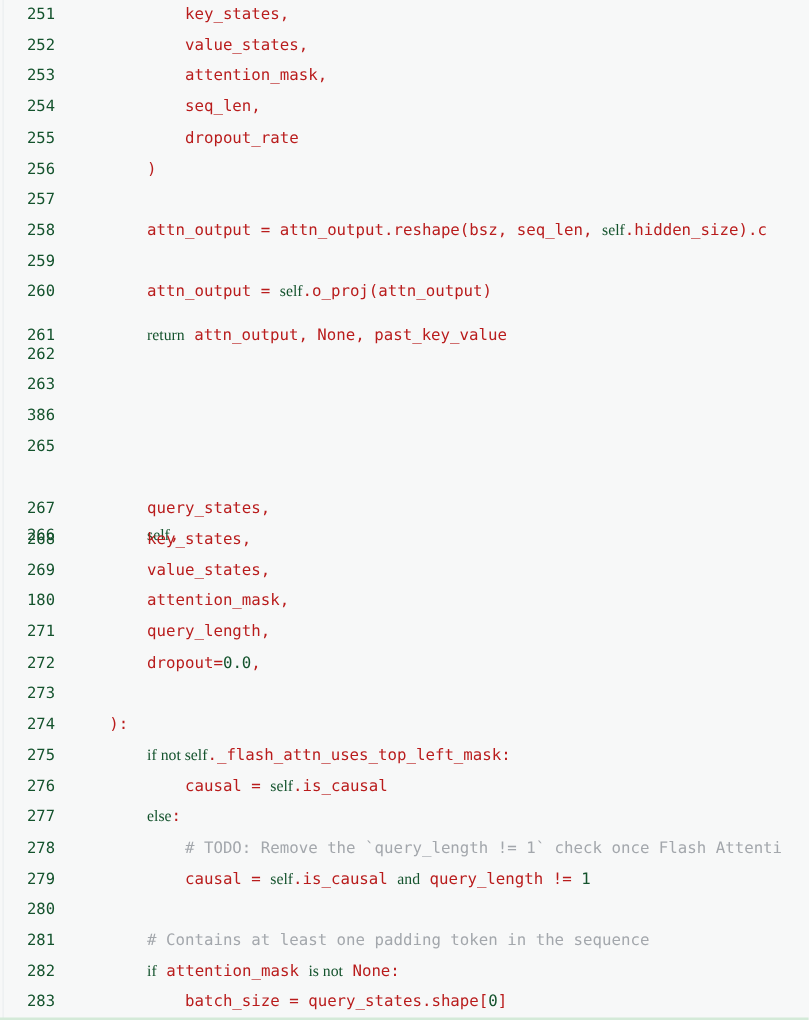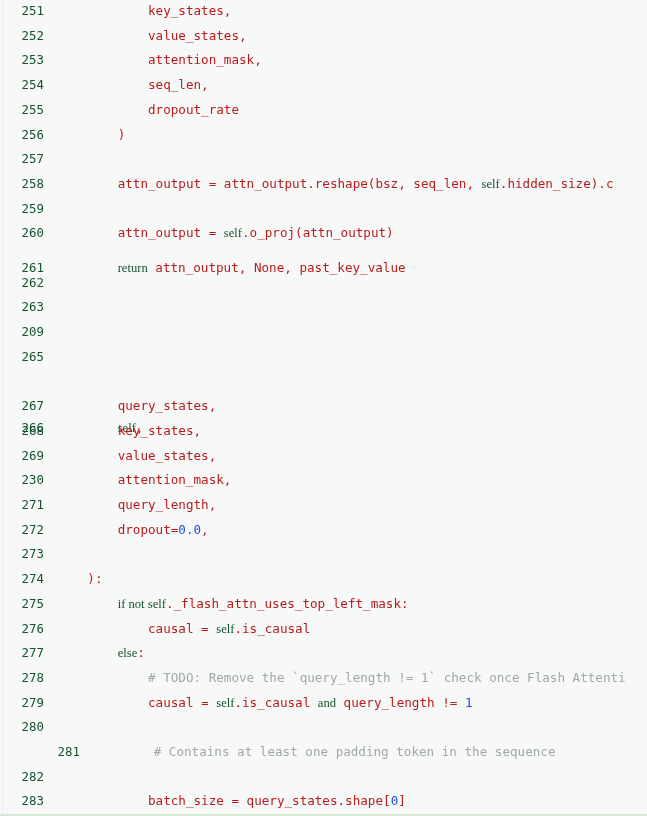--- a/index.html
+++ b/index.html
@@ -58,21 +58,21 @@
 
   .codetext {
     position: absolute;
     left: 57px;
     top: 0;
     white-space: pre;
   }
 
   
   .kw   { color: #14532d; font-family: Liberation Serif, serif; }  
-  .num  { color: #1d4ed8; }  
+  .num  { color: #14532d; }  
   .com  { color: #a3a7ac; }  
   .pln  { color: #b91c1c; }  
 </style>
 </head>
 <body>
 
 <div id="editor">
   <div id="left-rule"></div>
   <div id="code-lines">
       <div class="code-row" style="position: absolute; left: 0px; right: 0px; top: -1px;"><span class="lineno">251</span><span class="codetext"><span class="pln">            key_states,</span></span></div>
@@ -81,35 +81,35 @@
       <div class="code-row" style="position: absolute; left: 0px; right: 0px; top: 73.1px;"><span class="lineno">254</span><span class="codetext"><span class="pln">            seq_len,</span></span></div>
       <div class="code-row" style="position: absolute; left: 0px; right: 0px; top: 97.8px;"><span class="lineno">255</span><span class="codetext"><span class="pln">            dropout_rate</span></span></div>
       <div class="code-row" style="position: absolute; left: 0px; right: 0px; top: 122.5px;"><span class="lineno">256</span><span class="codetext"><span class="pln">        )</span></span></div>
       <div class="code-row" style="position: absolute; left: 0px; right: 0px; top: 147.2px;"><span class="lineno">257</span><span class="codetext"></span></div>
       <div class="code-row" style="position: absolute; left: 0px; right: 0px; top: 171.9px;"><span class="lineno">258</span><span class="codetext"><span class="pln">        attn_output = attn_output.reshape(bsz, seq_len, </span><span class="kw">self</span><span class="pln">.hidden_size).c</span></span></div>
       <div class="code-row" style="position: absolute; left: 0px; right: 0px; top: 196.6px;"><span class="lineno">259</span><span class="codetext"></span></div>
       <div class="code-row" style="position: absolute; left: 0px; right: 0px; top: 221.3px;"><span class="lineno">260</span><span class="codetext"><span class="pln">        attn_output = </span><span class="kw">self</span><span class="pln">.o_proj(attn_output)</span></span></div>
       <div class="code-row" style="position: absolute; left: 0px; right: 0px; top: 246px; margin-top: 10px;"><span class="lineno">261</span><span class="codetext"><span class="pln">        </span><span class="kw">return</span><span class="pln"> attn_output, None, past_key_value</span></span></div>
       <div class="code-row" style="position: absolute; left: 0px; right: 0px; top: 270.7px;"><span class="lineno">262</span><span class="codetext"></span></div>
       <div class="code-row" style="position: absolute; left: 0px; right: 0px; top: 295.4px;"><span class="lineno">263</span><span class="codetext"></span></div>
-      <div class="code-row" style="position: absolute; left: 0px; right: 0px; top: 320.1px;"><span class="lineno">209</span><span class="codetext"></span></div>
+      <div class="code-row" style="position: absolute; left: 0px; right: 0px; top: 320.1px;"><span class="lineno">386</span><span class="codetext"></span></div>
       <div class="code-row" style="position: absolute; left: 0px; right: 0px; top: 344.8px;"><span class="lineno">265</span></div>
       <div class="code-row" style="position: absolute; left: 0px; right: 0px; top: 369.5px; margin-top: 46px;"><span class="lineno">266</span><span class="codetext"><span class="pln">        </span><span class="kw">self</span><span class="pln">,</span></span></div>
       <div class="code-row" style="position: absolute; left: 0px; right: 0px; top: 394.2px;"><span class="lineno">267</span><span class="codetext"><span class="pln">        query_states,</span></span></div>
       <div class="code-row" style="position: absolute; left: 0px; right: 0px; top: 418.9px;"><span class="lineno">268</span><span class="codetext"><span class="pln">        key_states,</span></span></div>
       <div class="code-row" style="position: absolute; left: 0px; right: 0px; top: 443.6px;"><span class="lineno">269</span><span class="codetext"><span class="pln">        value_states,</span></span></div>
-      <div class="code-row" style="position: absolute; left: 0px; right: 0px; top: 468.3px;"><span class="lineno">230</span><span class="codetext"><span class="pln">        attention_mask,</span></span></div>
+      <div class="code-row" style="position: absolute; left: 0px; right: 0px; top: 468.3px;"><span class="lineno">180</span><span class="codetext"><span class="pln">        attention_mask,</span></span></div>
       <div class="code-row" style="position: absolute; left: 0px; right: 0px; top: 493px;"><span class="lineno">271</span><span class="codetext"><span class="pln">        query_length,</span></span></div>
       <div class="code-row" style="position: absolute; left: 0px; right: 0px; top: 517.7px;"><span class="lineno">272</span><span class="codetext"><span class="pln">        dropout=</span><span class="num">0.0</span><span class="pln">,</span></span></div>
       <div class="code-row" style="position: absolute; left: 0px; right: 0px; top: 542.4px;"><span class="lineno">273</span></div>
       <div class="code-row" style="position: absolute; left: 0px; right: 0px; top: 567.1px;"><span class="lineno">274</span><span class="codetext"><span class="pln">    ):</span></span></div>
       <div class="code-row" style="position: absolute; left: 0px; right: 0px; top: 591.8px;"><span class="lineno">275</span><span class="codetext"><span class="pln">        </span><span class="kw">if not </span><span class="pln"></span><span class="kw">self</span><span class="pln">._flash_attn_uses_top_left_mask:</span></span></div>
       <div class="code-row" style="position: absolute; left: 0px; right: 0px; top: 616.5px; padding-left: 40px;"><span class="lineno">276</span><span class="codetext"><span class="pln">            causal = </span><span class="kw">self</span><span class="pln">.is_causal</span></span></div>
       <div class="code-row" style="position: absolute; left: 0px; right: 8px; top: 641.2px;"><span class="lineno">277</span><span class="codetext"><span class="pln">        </span><span class="kw">else</span><span class="pln">:</span></span></div>
       <div class="code-row" style="position: absolute; left: 0px; right: 0px; top: 665.9px;"><span class="lineno">278</span><span class="codetext"><span class="com">            # TODO: Remove the `query_length != 1` check once Flash Attenti</span></span></div>
       <div class="code-row" style="position: absolute; left: 0px; right: 0px; top: 690.6px;"><span class="lineno">279</span><span class="codetext"><span class="pln">            causal = </span><span class="kw">self</span><span class="pln">.is_causal </span><span class="kw">and</span><span class="pln"> query_length != </span><span class="num">1</span></span></div>
       <div class="code-row" style="position: absolute; left: 0px; right: 0px; top: 715.3px;"><span class="lineno">280</span><span class="codetext"></span></div>
-      <div class="code-row" style="position: absolute; left: 0px; right: 0px; top: 740px; margin-left: 36px;"><span class="lineno">281</span><span class="codetext"><span class="com">        # Contains at least one padding token in the sequence</span></span></div>
-      <div class="code-row" style="position: absolute; left: 0px; right: 0px; top: 764.7px;"><span class="lineno">282</span></div>
+      <div class="code-row" style="position: absolute; left: 0px; right: 0px; top: 740px;"><span class="lineno">281</span><span class="codetext"><span class="com">        # Contains at least one padding token in the sequence</span></span></div>
+      <div class="code-row" style="position: absolute; left: 0px; right: 0px; top: 764.7px;"><span class="lineno">282</span><span class="codetext"><span class="pln">        </span><span class="kw">if</span><span class="pln"> attention_mask </span><span class="kw">is not</span><span class="pln"> None:</span></span></div>
       <div class="code-row" style="position: absolute; left: 0px; right: 0px; top: 789.4px;"><span class="lineno">283</span><span class="codetext"><span class="pln">            batch_size = query_states.shape[</span><span class="num">0</span><span class="pln">]</span></span></div>
       <div class="code-row added" style="position: absolute; left: 0px; right: 0px; top: 814.1px;"><span class="lineno">284</span><span class="codetext"></span></div>
     </div>
 </div>
 
 </body></html>

